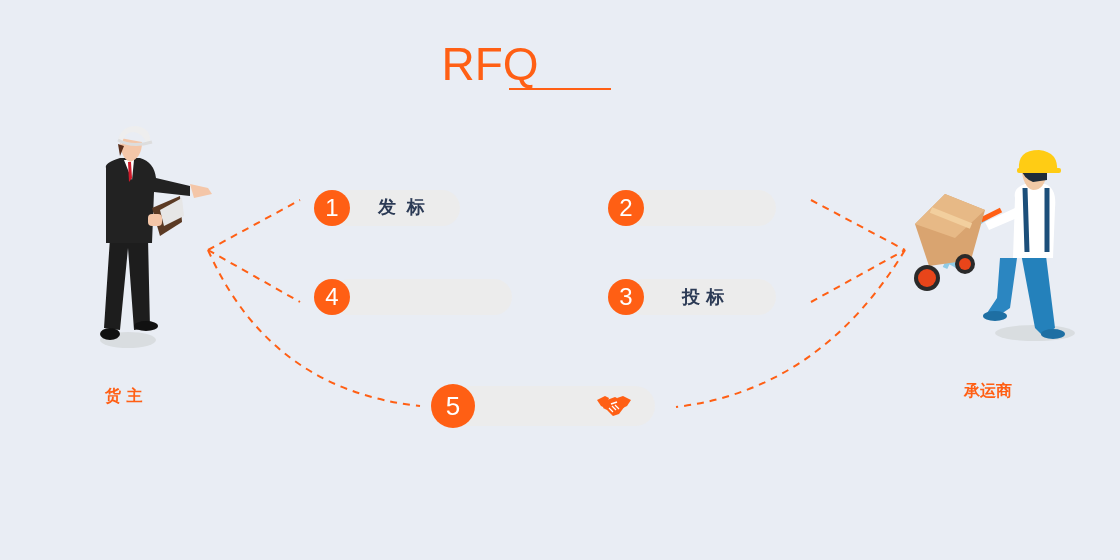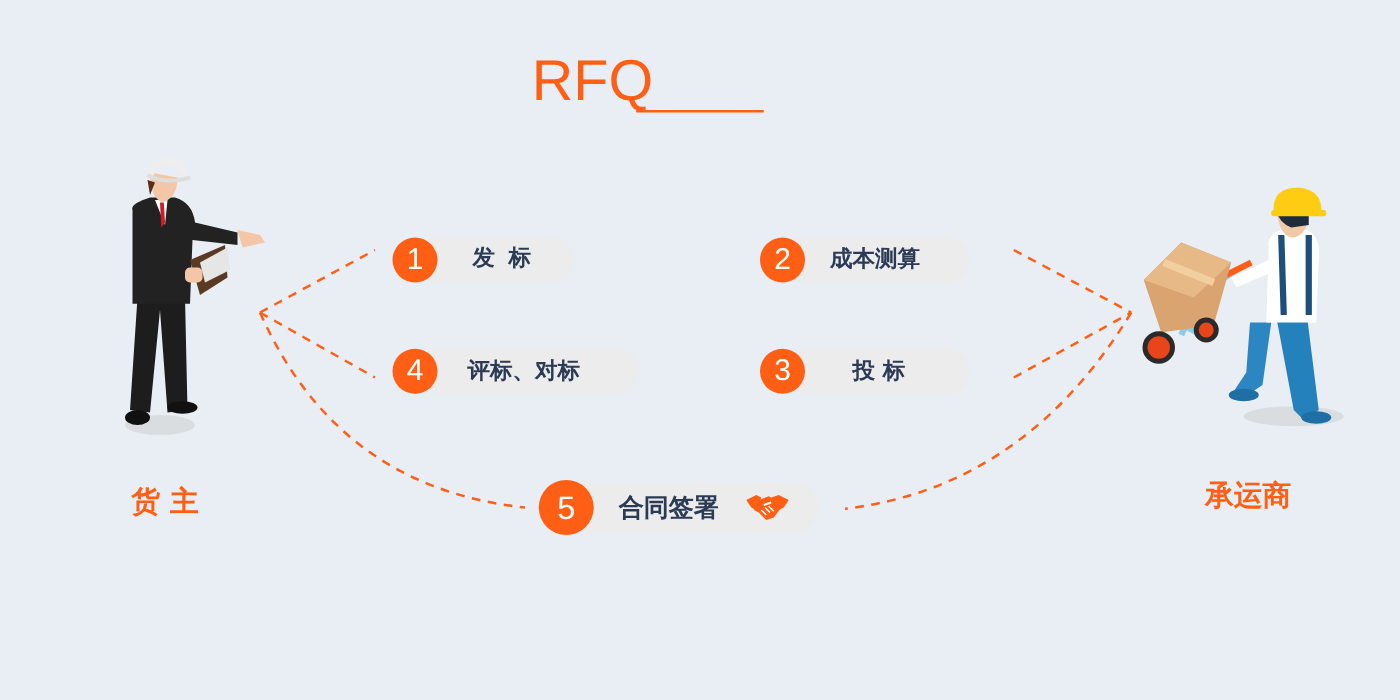--- a/index.html
+++ b/index.html
@@ -1,27 +1,27 @@
 <!DOCTYPE html>
 <html><head>
 <meta charset="utf-8">
 <style>
   html, body { margin:0; padding:0; }
   body { width:1120px; height:560px; background:#e9edf4; position:relative; overflow:hidden;
          font-family:"DejaVu Sans","Liberation Sans",sans-serif; }
   .title { position:absolute; left:0; width:948px; top:36px; text-align:center;
-           font-family:"Liberation Sans",sans-serif; font-size:46px; color:#ff5f14; line-height:56px; }
+           font-family:"Liberation Sans",sans-serif; font-size:46px; color:#ff5f14; line-height:56px;padding-left:16px; }
   .title-underline { position:absolute; left:509px; top:88px; width:102px; height:2px; background:#ff5f14; }
   svg.lines { position:absolute; left:0; top:0; }
   .step { position:absolute; height:40px; }
   .pill { position:absolute; left:18px; top:2px; height:36px; background:#ececec; border-radius:18px; }
   .num { position:absolute; left:0; top:0; width:36px; height:36px; border-radius:50%; background:#ff5f14;
          color:#fff; font-family:"Liberation Sans",sans-serif; font-size:24px; line-height:36px; text-align:center; }
   .label { position:absolute; top:0; height:40px; line-height:40px; font-size:18px; font-weight:bold; color:#2b3a55; white-space:nowrap; }
-  .role { position:absolute; font-size:23px; font-weight:bold; color:#ff5f14; }
+  .role { position:absolute; font-size:16px; font-weight:bold; color:#ff5f14; }
 </style>
 </head>
 <body>
 
 <div class="title">RFQ</div>
 <div class="title-underline"></div>
 
 <svg class="lines" width="1120" height="560">
   <g fill="none" stroke="#ff5f14" stroke-width="2" stroke-dasharray="7,6">
     <path d="M208 250 L300 200"></path>
@@ -81,39 +81,36 @@
 
 <div class="step" style="left:314px;top:188px;width:146px;">
   <div class="pill" style="width:128px;"></div>
   <div class="num" style="top:2px;">1</div>
   <div class="label" style="left:64px;font-family:Liberation Mono, monospace;">发 标</div>
 </div>
 
 <div class="step" style="left:608px;top:188px;width:170px;">
   <div class="pill" style="width:150px;"></div>
   <div class="num" style="top:2px;">2</div>
-  <div class="label" style="left:56px;">成本测算</div>
 </div>
 
 <div class="step" style="left:608px;top:277px;width:170px;">
   <div class="pill" style="width:150px;"></div>
   <div class="num" style="top:2px;">3</div>
   <div class="label" style="left:74px;">投 标</div>
 </div>
 
 <div class="step" style="left:314px;top:277px;width:200px;">
   <div class="pill" style="width:180px;"></div>
   <div class="num" style="top:2px;">4</div>
-  <div class="label" style="left:60px;">评标、对标</div>
 </div>
 
 <div class="step" style="left:431px;top:384px;width:230px;height:44px;">
   <div class="pill" style="width:206px;height:40px;border-radius:20px;"></div>
   <div class="num" style="width:44px;height:44px;line-height:44px;font-size:26px;top:0;">5</div>
-  <div class="label" style="left:64px;height:44px;line-height:44px;font-size:20px;">合同签署</div>
   <svg style="position:absolute;left:166px;top:10px" width="34" height="24" viewBox="0 0 34 24">
     <path d="M0 6 L8 2 L12 4 L8 14 L4 12 Z" fill="#ff5f14"></path>
     <path d="M34 6 L26 2 L20 4 L26 14 L30 12 Z" fill="#ff5f14"></path>
     <path d="M10 6 L18 3 L24 6 L28 12 L22 20 L16 22 L10 16 L6 14 Z" fill="#ff5f14"></path>
     <path d="M14 10 L20 8" stroke="#fff" stroke-width="1.5"></path>
     <path d="M12 14 L16 18 M15 12 L19 16 M18 11 L22 15" stroke="#fff" stroke-width="1.2"></path>
   </svg>
 </div>
 
 </body></html>

